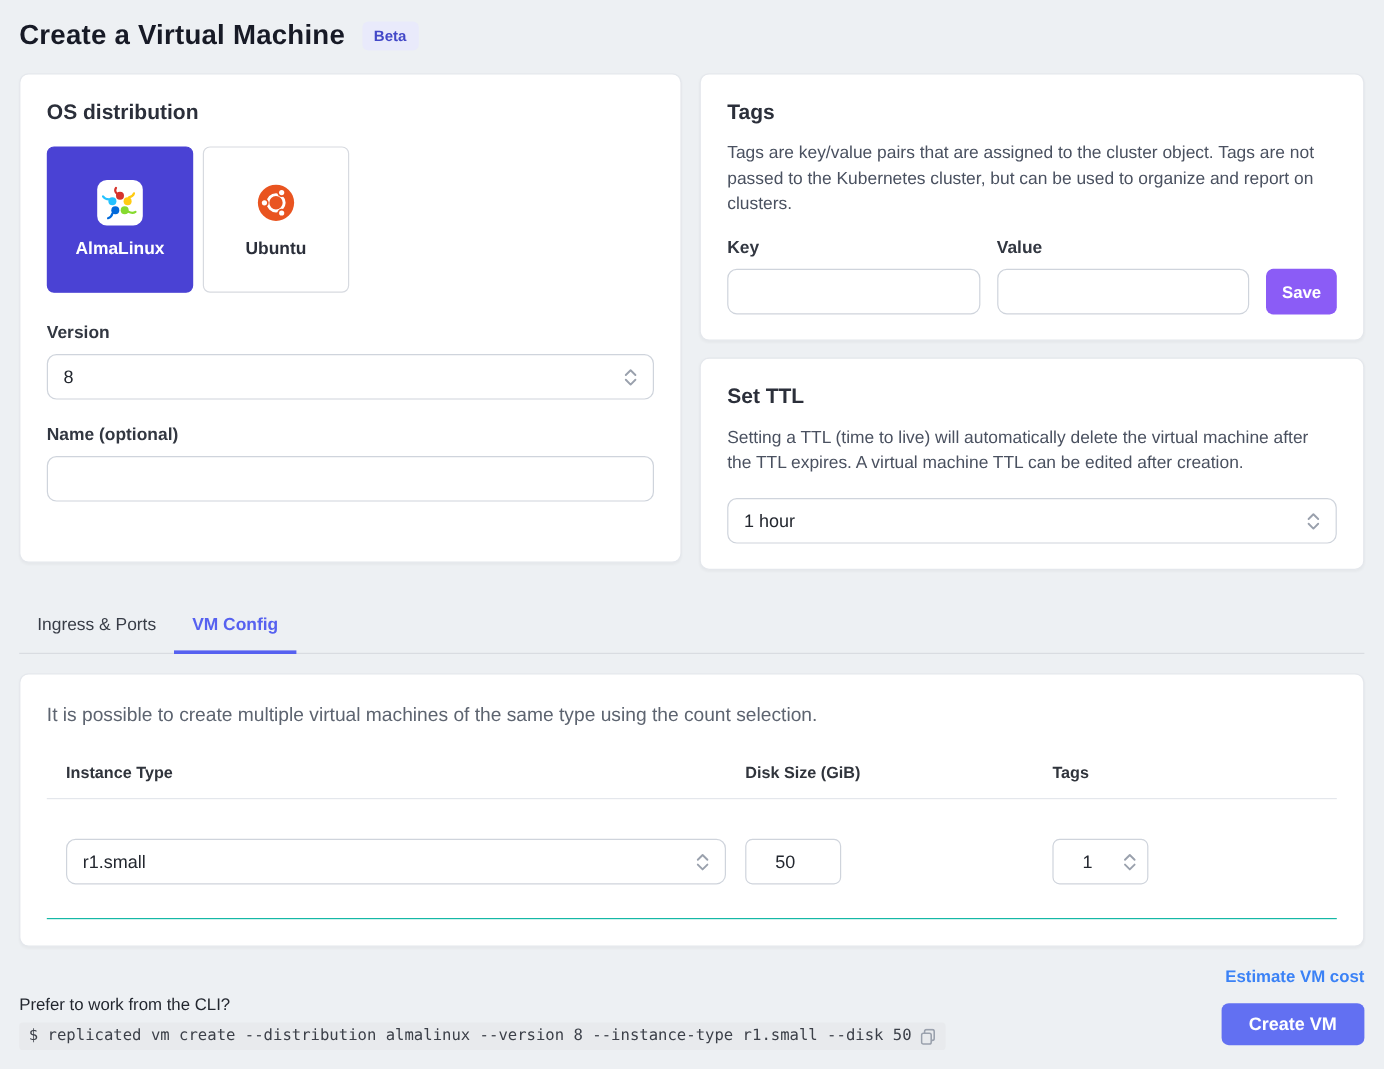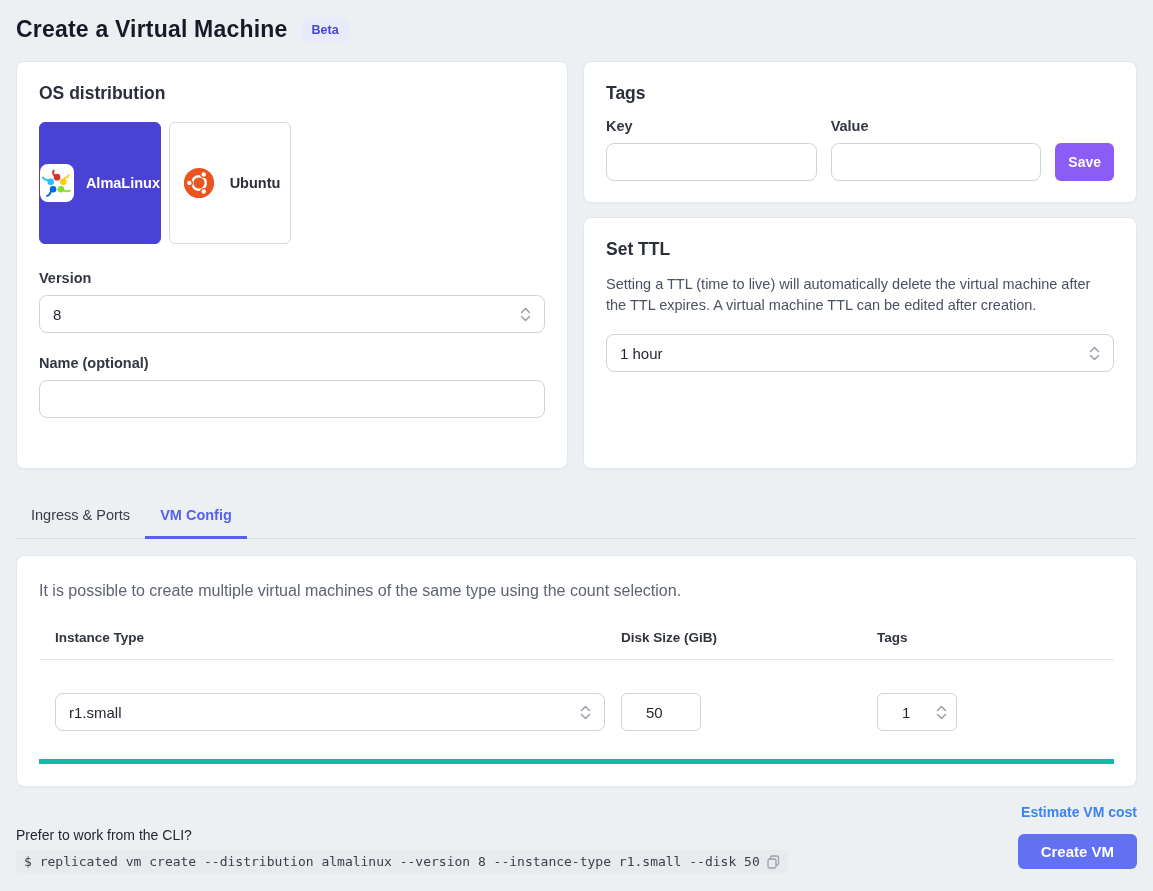--- a/index.html
+++ b/index.html
@@ -30,21 +30,21 @@
   .right-col .card.ttl-card { flex: 1; }
   .card-inner { padding: 21px 22px; }
   .card-heading { font-size: 17.5px; font-weight: 700; color: #2b2f3a; margin-bottom: 14px; }
   .card-desc { font-size: 14.5px; color: #4a5160; line-height: 1.45; margin-bottom: 18px; max-width: 520px; }
 
   
   .os-card { height: 408px; }
   .tiles { display: flex; gap: 8px; margin: 18px 0 26px 0; }
   .tile {
     width: 122px; height: 122px; border-radius: 6px; border: 1px solid #d7dae0;
-    background: #fff; display: flex; flex-direction: row; align-items: center;
+    background: #fff; display: flex; flex-direction: column; align-items: center;
     justify-content: center; gap: 12px; cursor: pointer;
   }
   .tile.selected { background: #4a42d4; border-color: #4a42d4; }
   .tile-label { font-size: 14.5px; font-weight: 700; color: #2b2f3a; }
   .tile.selected .tile-label { color: #ffffff; }
   .tile-logo { width: 38px; height: 38px; border-radius: 8px; display: flex; align-items: center; justify-content: center; }
   .tile-logo.alma { background: #ffffff; }
 
   
   .field-label { font-size: 14.5px; font-weight: 600; color: #323741; margin-bottom: 9px; display: block; }
@@ -83,21 +83,21 @@
   .vm-card { margin-top: 16px; }
   .vm-inner { padding: 26px 22px 22px 22px; }
   .vm-intro { font-size: 16px; color: #5d6470; margin-bottom: 30px; }
   .vm-table-head {
     display: grid; grid-template-columns: 566px 256px 1fr; padding: 0 0 14px 16px;
     border-bottom: 1px solid #e4e7ec;
   }
   .col-head { font-size: 13.5px; font-weight: 700; color: #30343c; }
   .vm-table-row {
     display: grid; grid-template-columns: 566px 256px 1fr; align-items: center;
-    padding: 33px 0 28px 16px; border-bottom: 5px solid #14b8a6;
+    padding: 33px 0 28px 16px; border-bottom: 1px solid #14b8a6;
   }
   .instance-select { width: 550px; }
   .disk-input { width: 80px; border-radius: 6px; }
   .count-wrap { position: relative; width: 80px; }
   .count-input { width: 80px; border-radius: 6px; padding-right: 30px; }
   .count-chev { position: absolute; right: 10px; top: 11px; pointer-events: none; }
 
   
   .estimate-row { text-align: right; margin: 16px 0 6px 0; }
   .estimate-link { color: #3b82f6; font-size: 14px; font-weight: 600; text-decoration: none; cursor: pointer; }
@@ -188,20 +188,21 @@
           <input class="text-input" type="text" value="" style="">
         </div>
       </div>
     </div>
 
     <div class="right-col">
 
       <div class="card">
         <div class="card-inner">
           <div class="card-heading">Tags</div>
+          <p class="card-desc">Tags are key/value pairs that are assigned to the cluster object. Tags are not passed to the Kubernetes cluster, but can be used to organize and report on clusters.</p>
           <div class="kv-row">
             <div class="kv-field">
               <label class="field-label">Key</label>
               <input class="text-input" type="text" value="" style="">
             </div>
             <div class="kv-field">
               <label class="field-label">Value</label>
               <input class="text-input" type="text" value="" style="">
             </div>
             <button class="save-btn">Save</button>

